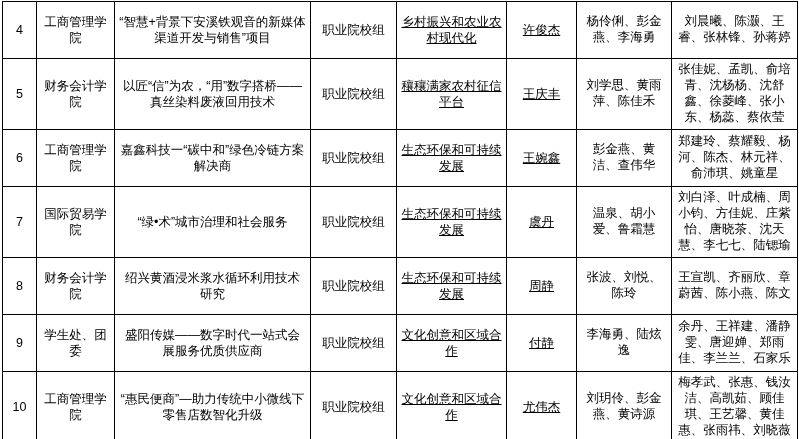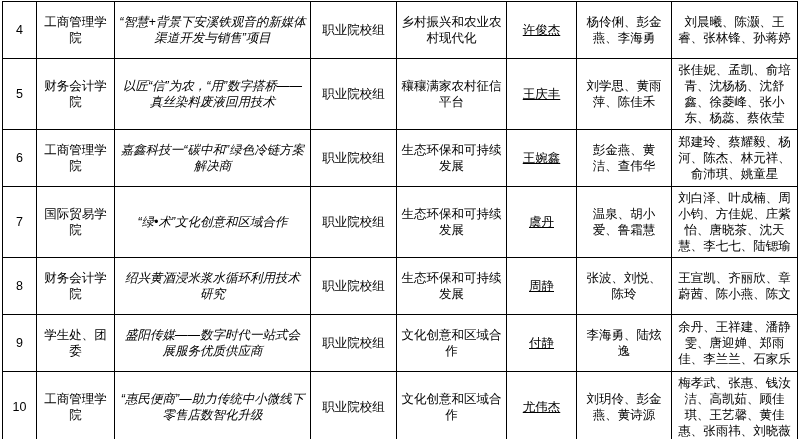--- a/index.html
+++ b/index.html
@@ -48,35 +48,36 @@
     font-size: 13px;
   }
   td.unit {
     font-size: 12.5px;
     margin-left: 48px;
   }
   td.proj {
     text-align: center;
     font-size: 12.5px;
     letter-spacing: 0px;
-    font-style: italic;
   }
   td.group {
     font-size: 12.5px;
   }
   td.track {
     font-size: 12.5px;
+    text-decoration: underline;
   }
   td.leader {
     font-size: 12.5px;
     text-decoration: underline;
   }
   td.mem {
     font-size: 12.5px;
     text-align: center;
+    font-family: Liberation Mono, monospace;
   }
   .row-h-1 { height: 57px; }
   .row-h-2 { height: 57px; }
   .row-h-3 { height: 57px; }
   .row-h-4 { height: 63px; }
   .row-h-5 { height: 57px; }
   .row-h-6 { height: 57px; }
   .row-h-7 { height: 63px; }
 </style>
 </head>
@@ -121,21 +122,21 @@
         <td class="proj">嘉鑫科技一“碳中和”绿色冷链方案解决商</td>
         <td class="group">职业院校组</td>
         <td class="track">生态环保和可持续发展</td>
         <td class="leader">王婉鑫</td>
         <td class="mem">彭金燕、黄洁、查伟华</td>
         <td class="mem">郑建玲、蔡耀毅、杨河、陈杰、林元祥、俞沛琪、姚童星</td>
       </tr>
       <tr class="row-h-4">
         <td class="num">7</td>
         <td class="unit">国际贸易学院</td>
-        <td class="proj">“绿•术”文化创意和区域合作</td>
+        <td class="proj">“绿•术”城市治理和社会服务</td>
         <td class="group">职业院校组</td>
         <td class="track">生态环保和可持续发展</td>
         <td class="leader">虞丹</td>
         <td class="mem">温泉、胡小爱、鲁霜慧</td>
         <td class="mem">刘白泽、叶成楠、周小钧、方佳妮、庄紫怡、唐晓茶、沈天慧、李七七、陆锶瑜</td>
       </tr>
       <tr class="row-h-5">
         <td class="num">8</td>
         <td class="unit">财务会计学院</td>
         <td class="proj">绍兴黄酒浸米浆水循环利用技术研究</td>

